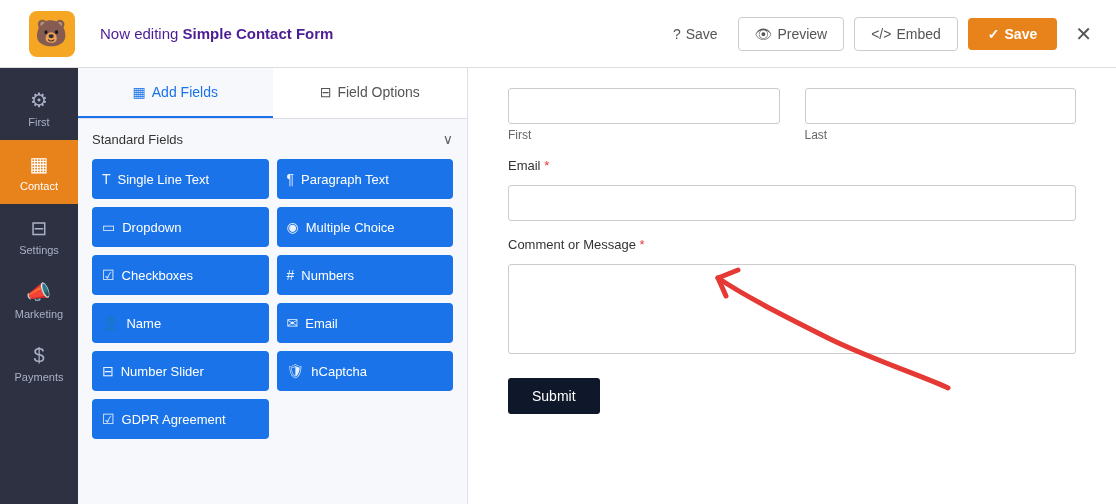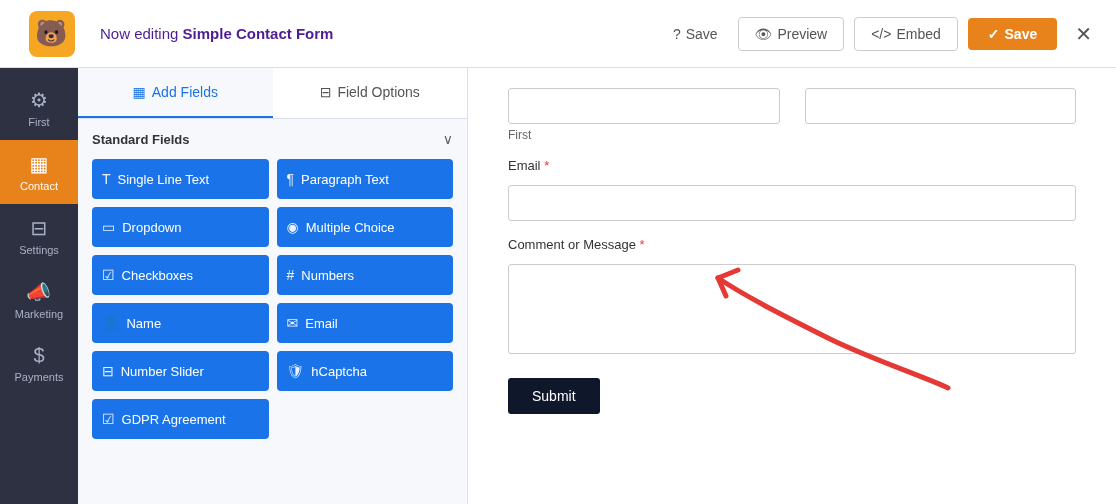--- a/index.html
+++ b/index.html
@@ -173,21 +173,21 @@
     }
 
     .section-header {
       display: flex;
       align-items: center;
       justify-content: space-between;
       margin-bottom: 12px;
     }
     .section-title {
       font-size: 13px;
-      font-weight: 700;
+      font-weight: 400;
       color: #333;
     }
     .chevron { font-size: 14px; color: #666; }
 
     .fields-grid {
       display: grid;
       grid-template-columns: 1fr 1fr;
       gap: 8px;
     }
     .field-btn {
@@ -408,20 +408,21 @@
 
   <div class="form-preview">
     
     <div class="name-fields">
       <div class="name-field">
         <input class="form-input" type="text" style="">
         <div class="name-field-label">First</div>
       </div>
       <div class="name-field">
         <input class="form-input" type="text" style="">
+        <div class="name-field-label">Last</div>
       </div>
     </div>
 
     
     <div class="form-field" style="margin-bottom:16px;">
       <label class="form-label">
         <span>Email</span> <span class="required">*</span>
       </label>
       <input class="form-input" type="email" style="">
     </div>

